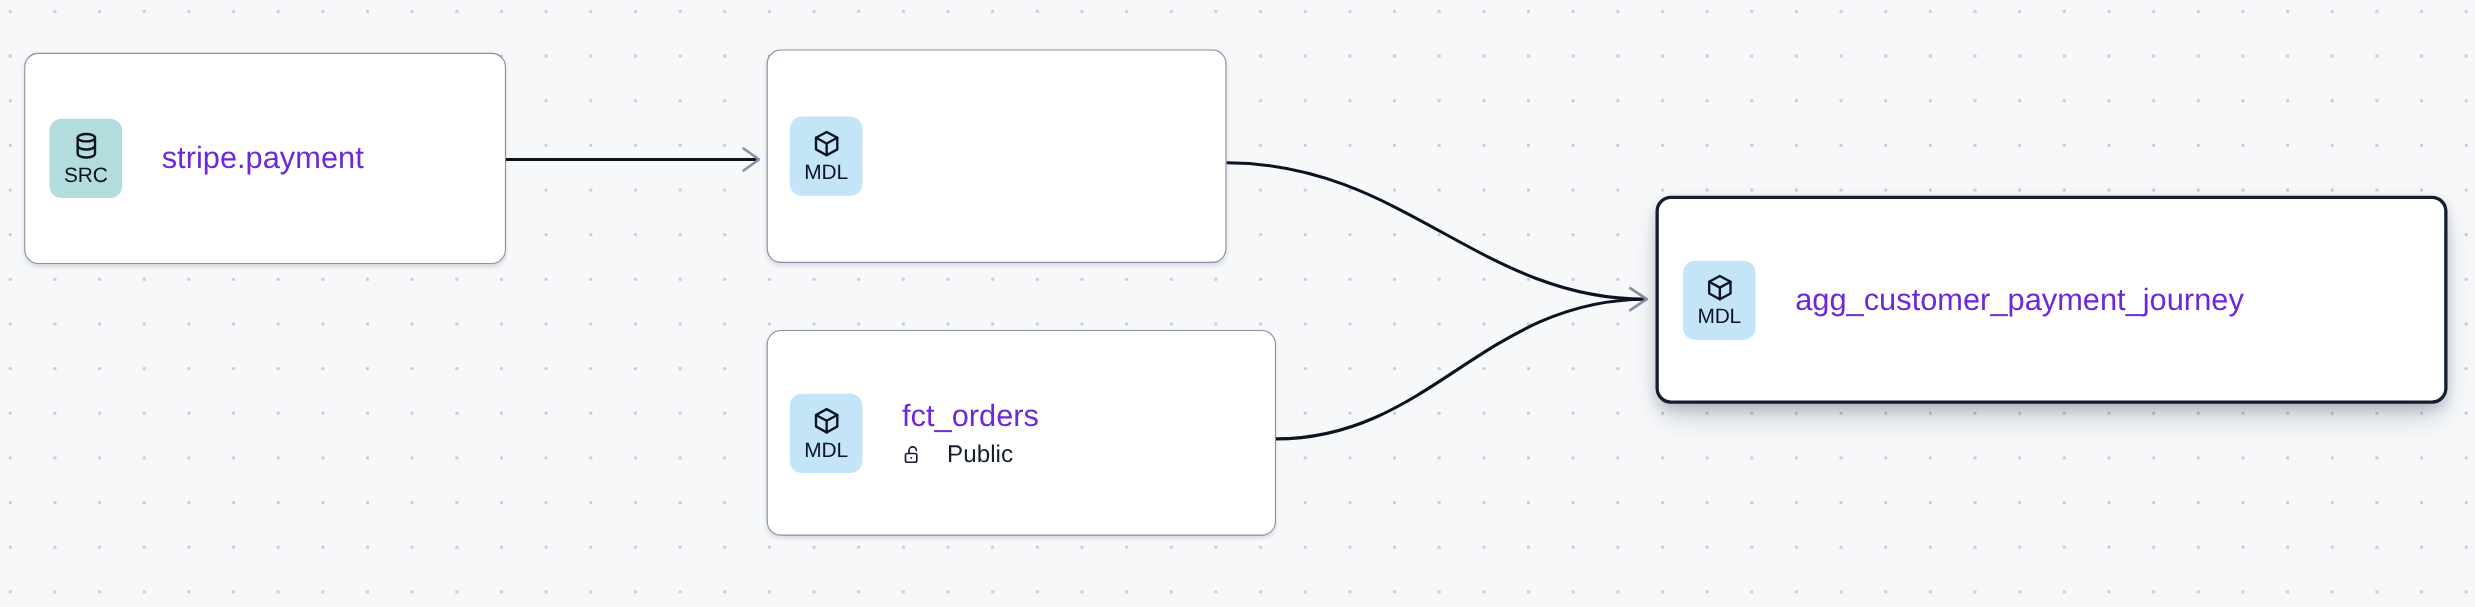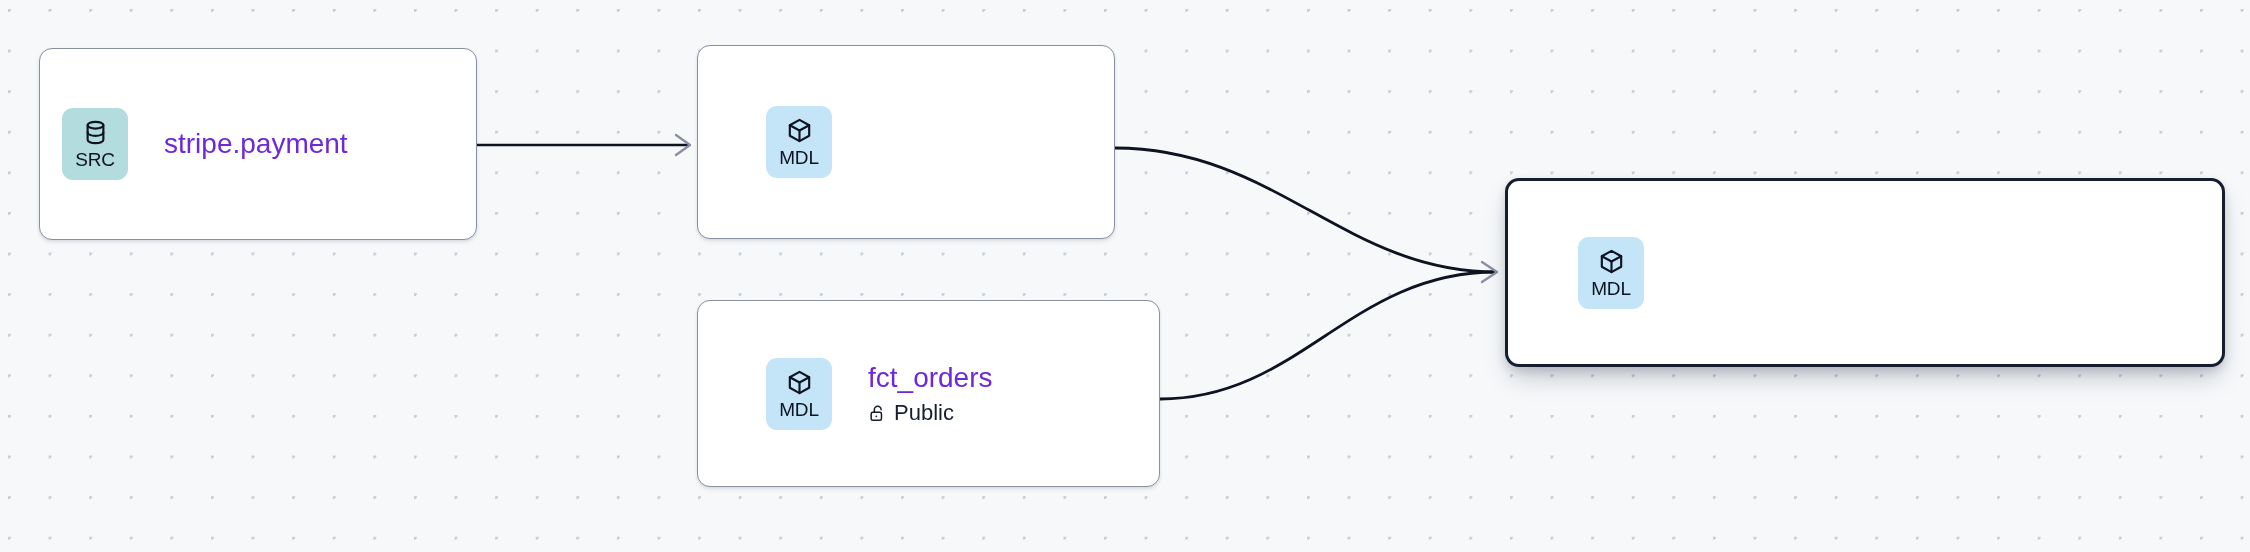--- a/index.html
+++ b/index.html
@@ -56,21 +56,21 @@
     width: 66px;
     height: 72px;
     border-radius: 11px;
     display: flex;
     flex-direction: column;
     align-items: center;
     justify-content: center;
     gap: 1px;
   }
   .badge.src { background: #b2dcdd; }
-  .badge.mdl { background: #c4e4f8; margin-left: 48px; }
+  .badge.mdl { background: #c4e4f8; }
   .badge svg {
     display: block;
     width: 27px;
     height: 27px;
   }
   .badge-text {
     font-size: 19px;
     line-height: 1;
     color: #0d1320;
     letter-spacing: -0.2px;
@@ -86,36 +86,36 @@
   }
   .node-title {
     font-size: 28px;
     line-height: 1.18;
     color: #6d28d9;
     white-space: nowrap;
   }
   .node-sub {
     display: flex;
     align-items: center;
-    gap: 7px;
+    gap: 22px;
     font-size: 22px;
     line-height: 1.2;
     color: #151d2e;
     margin-top: 6px;
     white-space: nowrap;
   }
   .node-sub svg {
     display: block;
     width: 19px;
     height: 19px;
     flex: 0 0 auto;
   }
 
   
-  #node-stripe-payment { left: 39px;   top: 48px;  width: 438px; height: 192px; padding-left: 22px; gap: 36px; }
+  #node-stripe-payment { left: 22px;   top: 48px;  width: 438px; height: 192px; padding-left: 22px; gap: 36px; }
   #node-stg-payments   { left: 697px;  top: 45px;  width: 418px; height: 194px; padding-left: 20px; gap: 36px; }
   #node-fct-orders     { left: 697px;  top: 300px; width: 463px; height: 187px; padding-left: 20px; gap: 36px; }
   #node-agg-journey    { left: 1505px; top: 178px; width: 720px; height: 189px; padding-left: 22px; gap: 36px; }
 </style>
 </head>
 <body>
 
 <div id="canvas">
 
   <svg id="edges" viewBox="0 0 2250 552" width="2250" height="552" xmlns="http://www.w3.org/2000/svg">
@@ -195,15 +195,18 @@
     <div class="badge mdl">
       <span>
         <svg viewBox="0 0 24 24" fill="none" stroke="#0d1320" stroke-width="1.9" stroke-linecap="round" stroke-linejoin="round">
           <path d="M12 2.6 L20.6 7.3 V16.7 L12 21.4 L3.4 16.7 V7.3 Z"></path>
           <path d="M3.4 7.3 L12 12 L20.6 7.3"></path>
           <path d="M12 12 V21.4"></path>
         </svg>
       </span>
       <span class="badge-text">MDL</span>
     </div>
+    <div class="labels">
+      <div class="node-title">agg_customer_payment_journey</div>
+    </div>
   </div>
 
 </div>
 
 </body></html>

